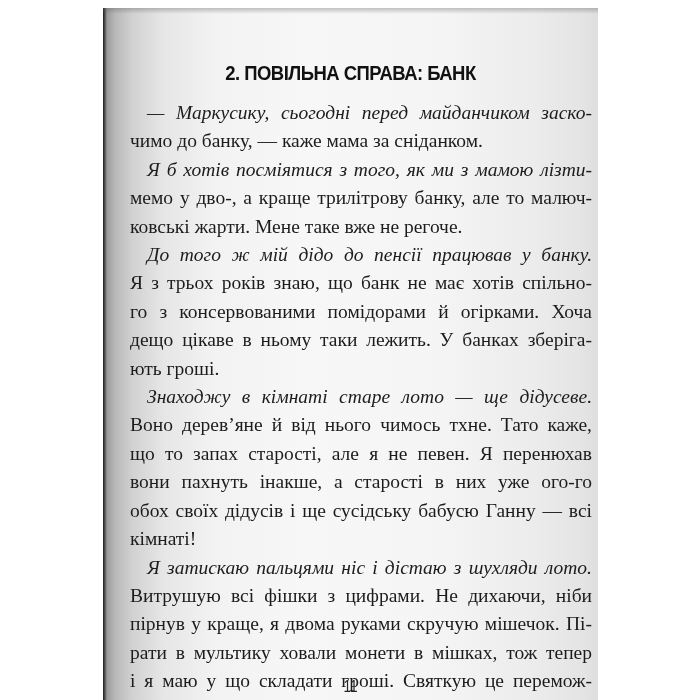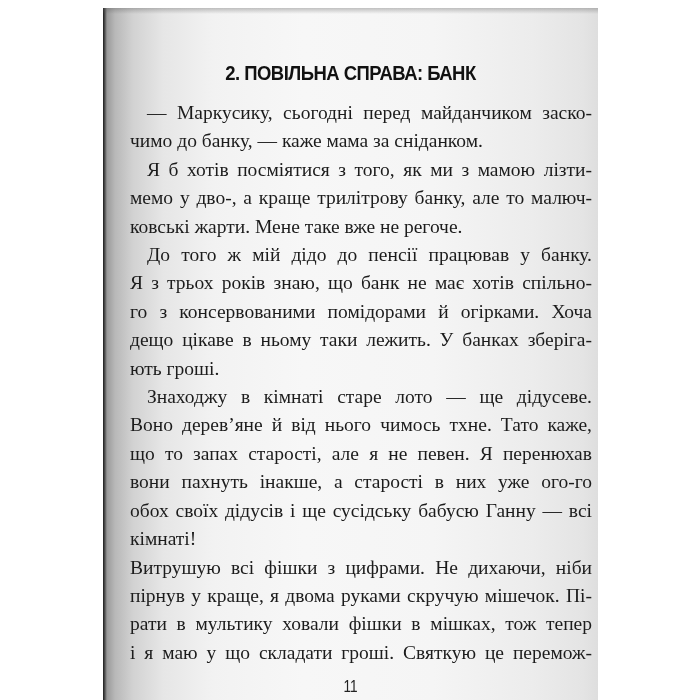--- a/index.html
+++ b/index.html
@@ -51,21 +51,21 @@
       font-size: 19.5px;
       line-height: 28.4px;
       color: #1c1c1c;
     }
     .line {
       display: block;
       white-space: nowrap;
       text-align: justify;
       text-align-last: justify;
     }
-    .line.indent { padding-left: 17px; }
+    .line.indent { padding-left: 17px; font-style: italic; }
     .line.last { text-align-last: left; }
     .page-number {
       position: absolute;
       left: 0;
       width: 495px;
       top: 670px;
       text-align: center;
       font-family: "Liberation Sans", sans-serif;
       font-size: 16px;
       color: #222;
@@ -87,19 +87,20 @@
       <span class="line">Я з трьох років знаю, що банк не має хотів спільно-</span>
       <span class="line">го з консервованими помідорами й огірками. Хоча</span>
       <span class="line">дещо цікаве в ньому таки лежить. У банках зберіга-</span>
       <span class="line last">ють гроші.</span>
       <span class="line indent">Знаходжу в кімнаті старе лото — ще дідусеве.</span>
       <span class="line">Воно дерев’яне й від нього чимось тхне. Тато каже,</span>
       <span class="line">що то запах старості, але я не певен. Я перенюхав</span>
       <span class="line">вони пахнуть інакше, а старості в них уже ого-го</span>
       <span class="line">обох своїх дідусів і ще сусідську бабусю Ганну — всі</span>
       <span class="line last">кімнаті!</span>
+      <span class="line indent">Я затискаю пальцями ніс і дістаю з шухляди лото.</span>
       <span class="line">Витрушую всі фішки з цифрами. Не дихаючи, ніби</span>
       <span class="line">пірнув у краще, я двома руками скручую мішечок. Пі-</span>
-      <span class="line">рати в мультику ховали фішки в мішках, тож тепер</span>
+      <span class="line">рати в мультику ховали монети в мішках, тож тепер</span>
       <span class="line">і я маю у що складати гроші. Святкую це перемож-</span>
     </div>
   <div class="page-number">11</div>
 </div>
 
 </body></html>

